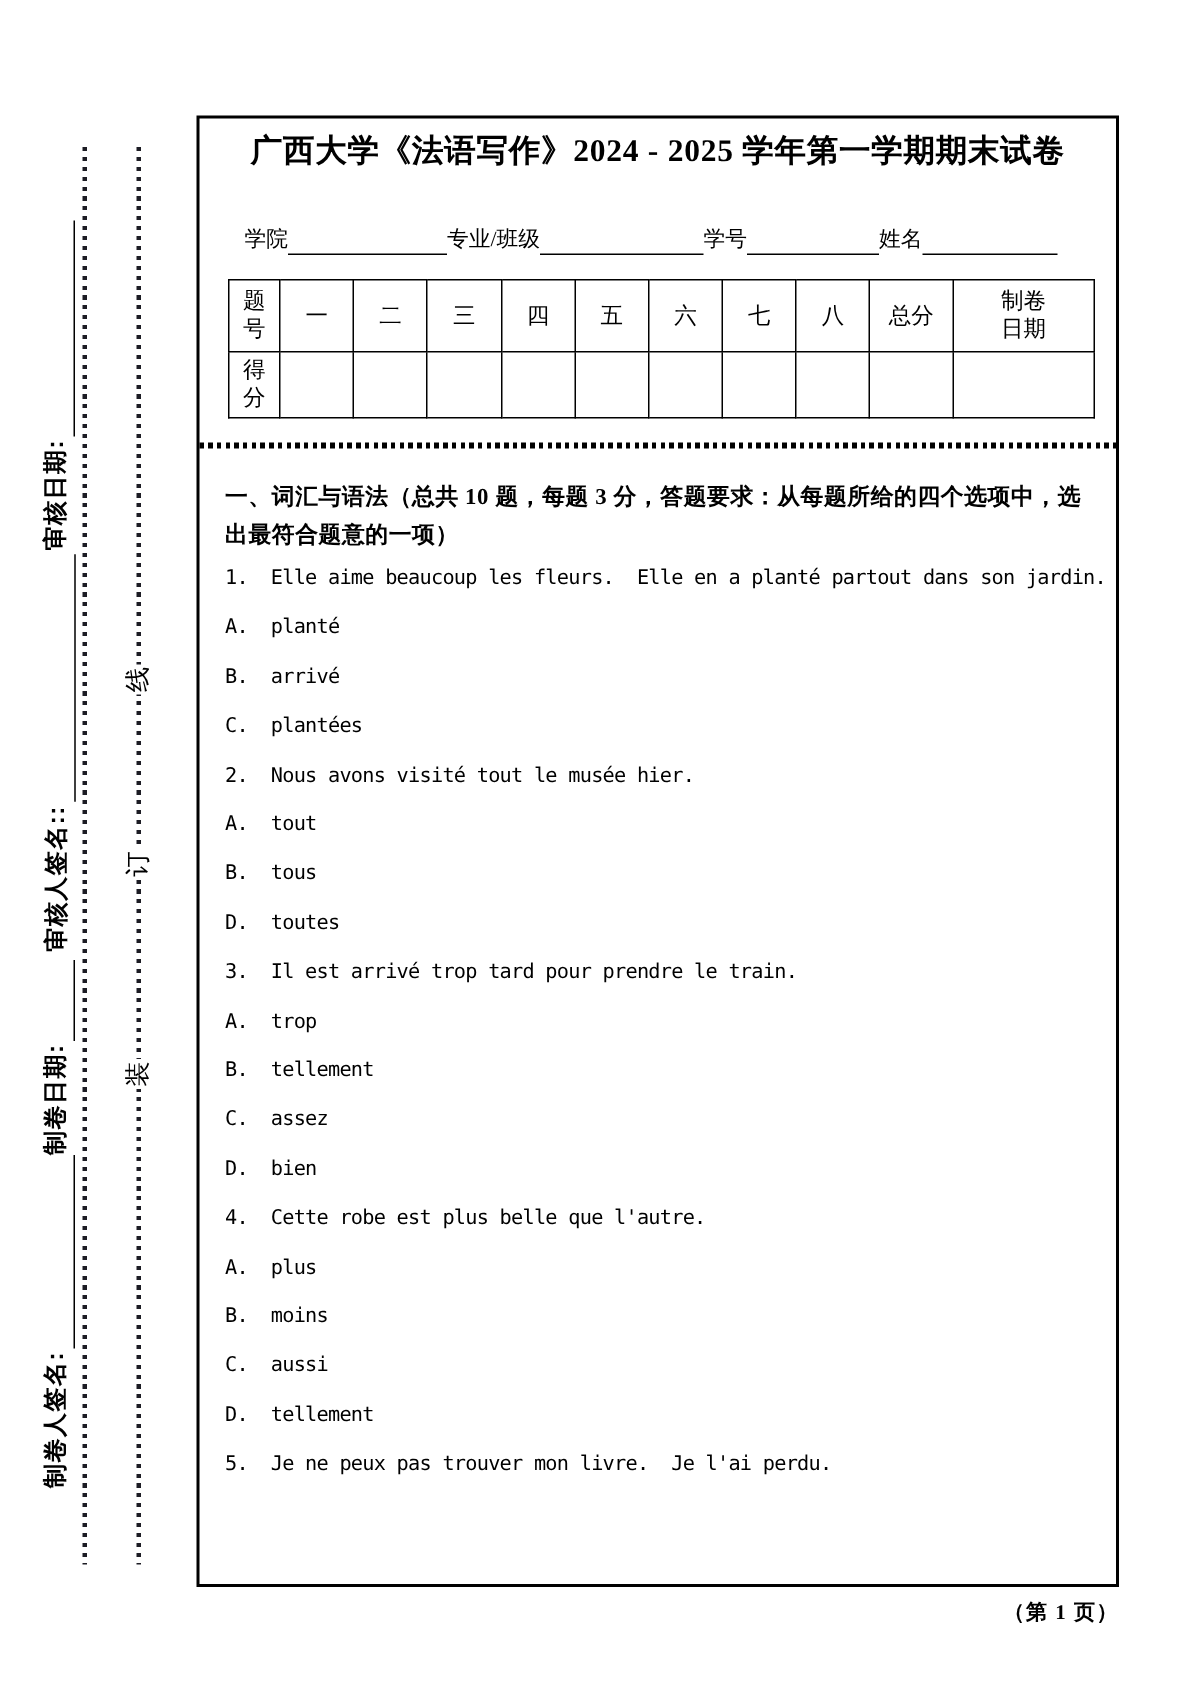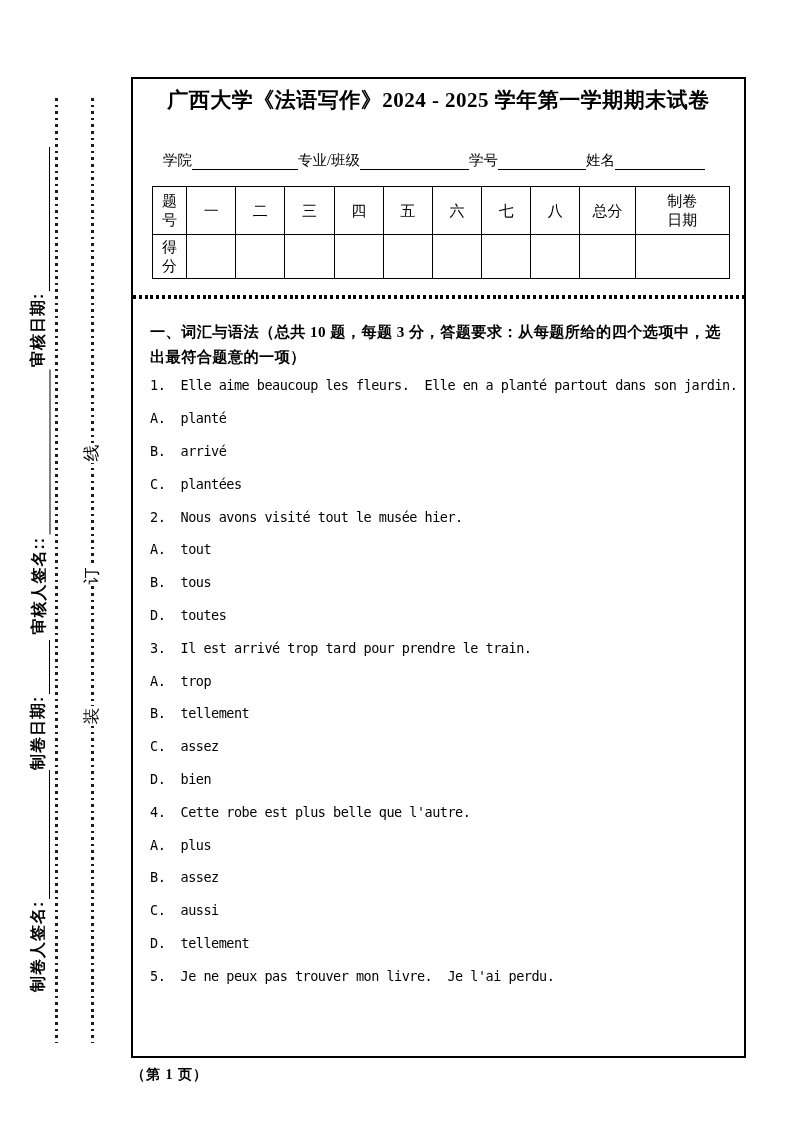--- a/index.html
+++ b/index.html
@@ -64,21 +64,21 @@
     font-weight:bold; font-family:"Liberation Serif",serif; }
 
   .qarea { margin-top:0; }
   .qline {
     height:32.8px; display:flex; align-items:center; white-space:pre;
     font-family:"DejaVu Sans Mono","Liberation Mono",monospace;
     font-size:13.5px; letter-spacing:-0.5px;
   }
 
   .footer {
-    position:absolute; left:131px; top:1066px; width:615px; text-align:left;
+    position:absolute; left:131px; top:1066px; width:615px; text-align:right;
     font-size:14px; font-weight:bold; letter-spacing:1px;
   }
 </style>
 </head>
 <body>
 
 <div class="page">
 
   <div class="dotline left"></div>
   <div class="dotline right"></div>
@@ -178,21 +178,21 @@
       <div class="qline">A.  tout</div>
       <div class="qline">B.  tous</div>
       <div class="qline">D.  toutes</div>
       <div class="qline">3.  Il est arrivé trop tard pour prendre le train.</div>
       <div class="qline">A.  trop</div>
       <div class="qline">B.  tellement</div>
       <div class="qline">C.  assez</div>
       <div class="qline">D.  bien</div>
       <div class="qline">4.  Cette robe est plus belle que l'autre.</div>
       <div class="qline">A.  plus</div>
-      <div class="qline">B.  assez</div>
+      <div class="qline">B.  moins</div>
       <div class="qline">C.  aussi</div>
       <div class="qline">D.  tellement</div>
       <div class="qline">5.  Je ne peux pas trouver mon livre.  Je l'ai perdu.</div>
     </div>
   </div>
 
   <div class="footer">（第 1 页）</div>
 </div>
 
 </body></html>

